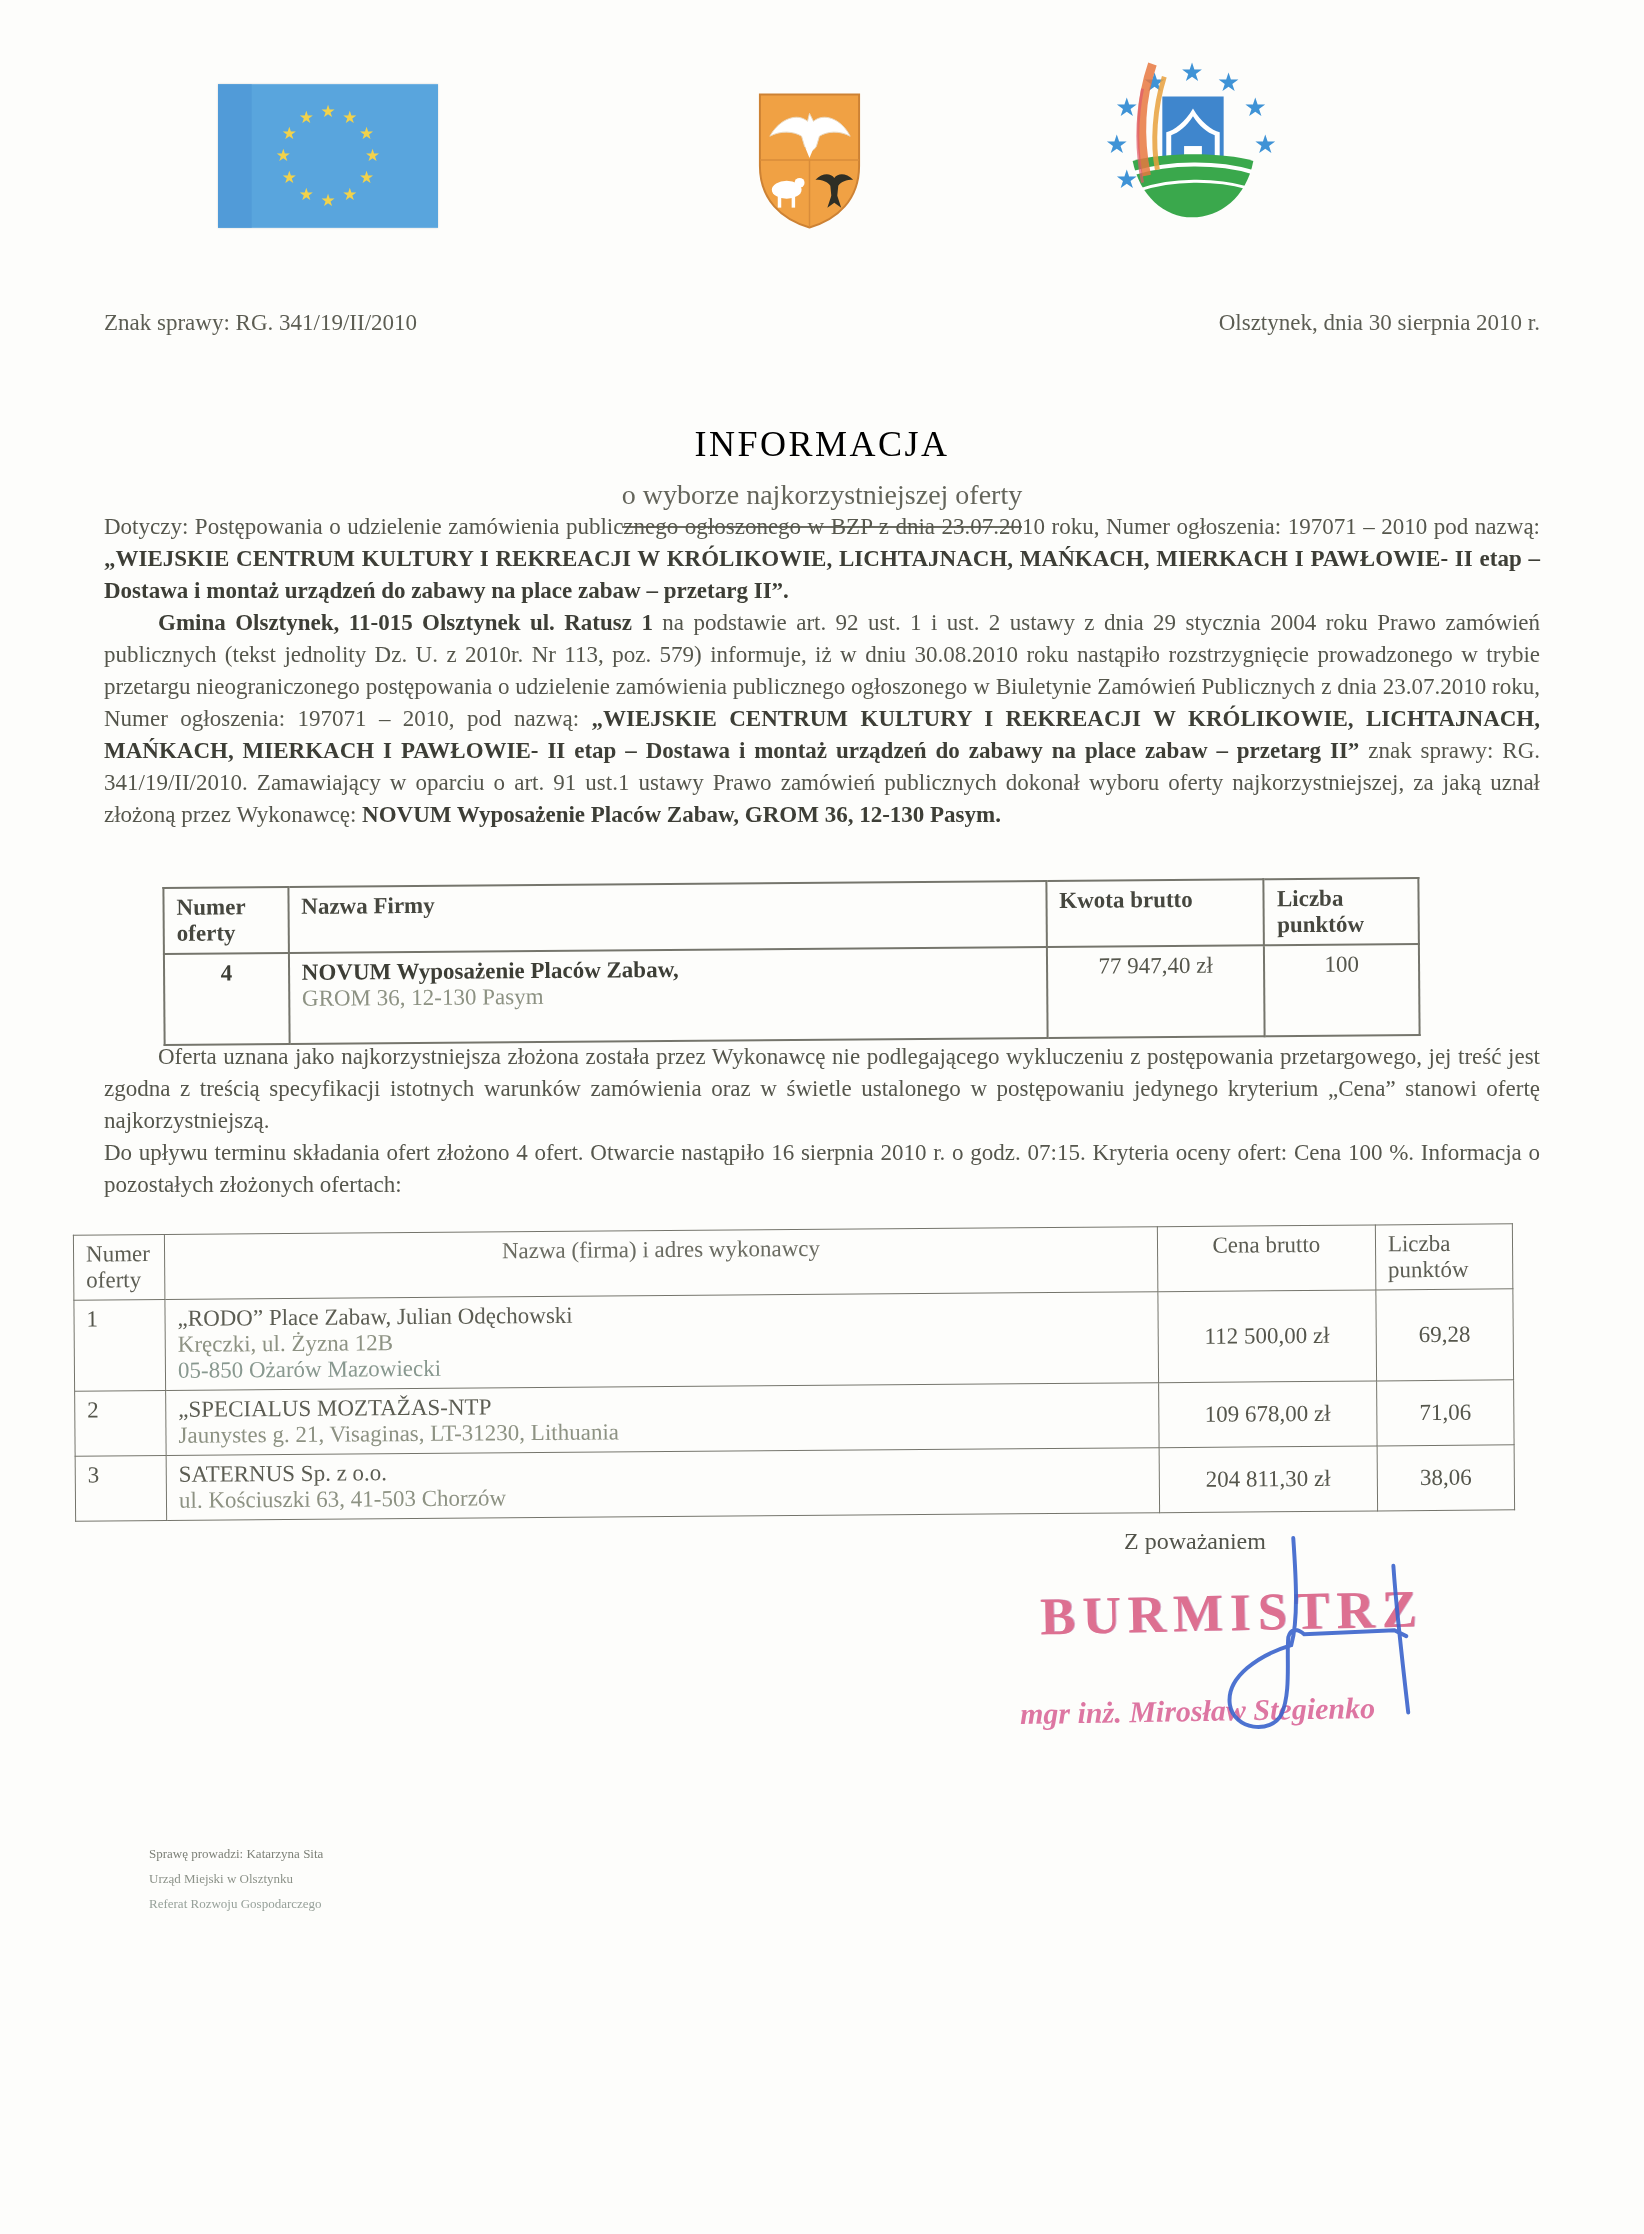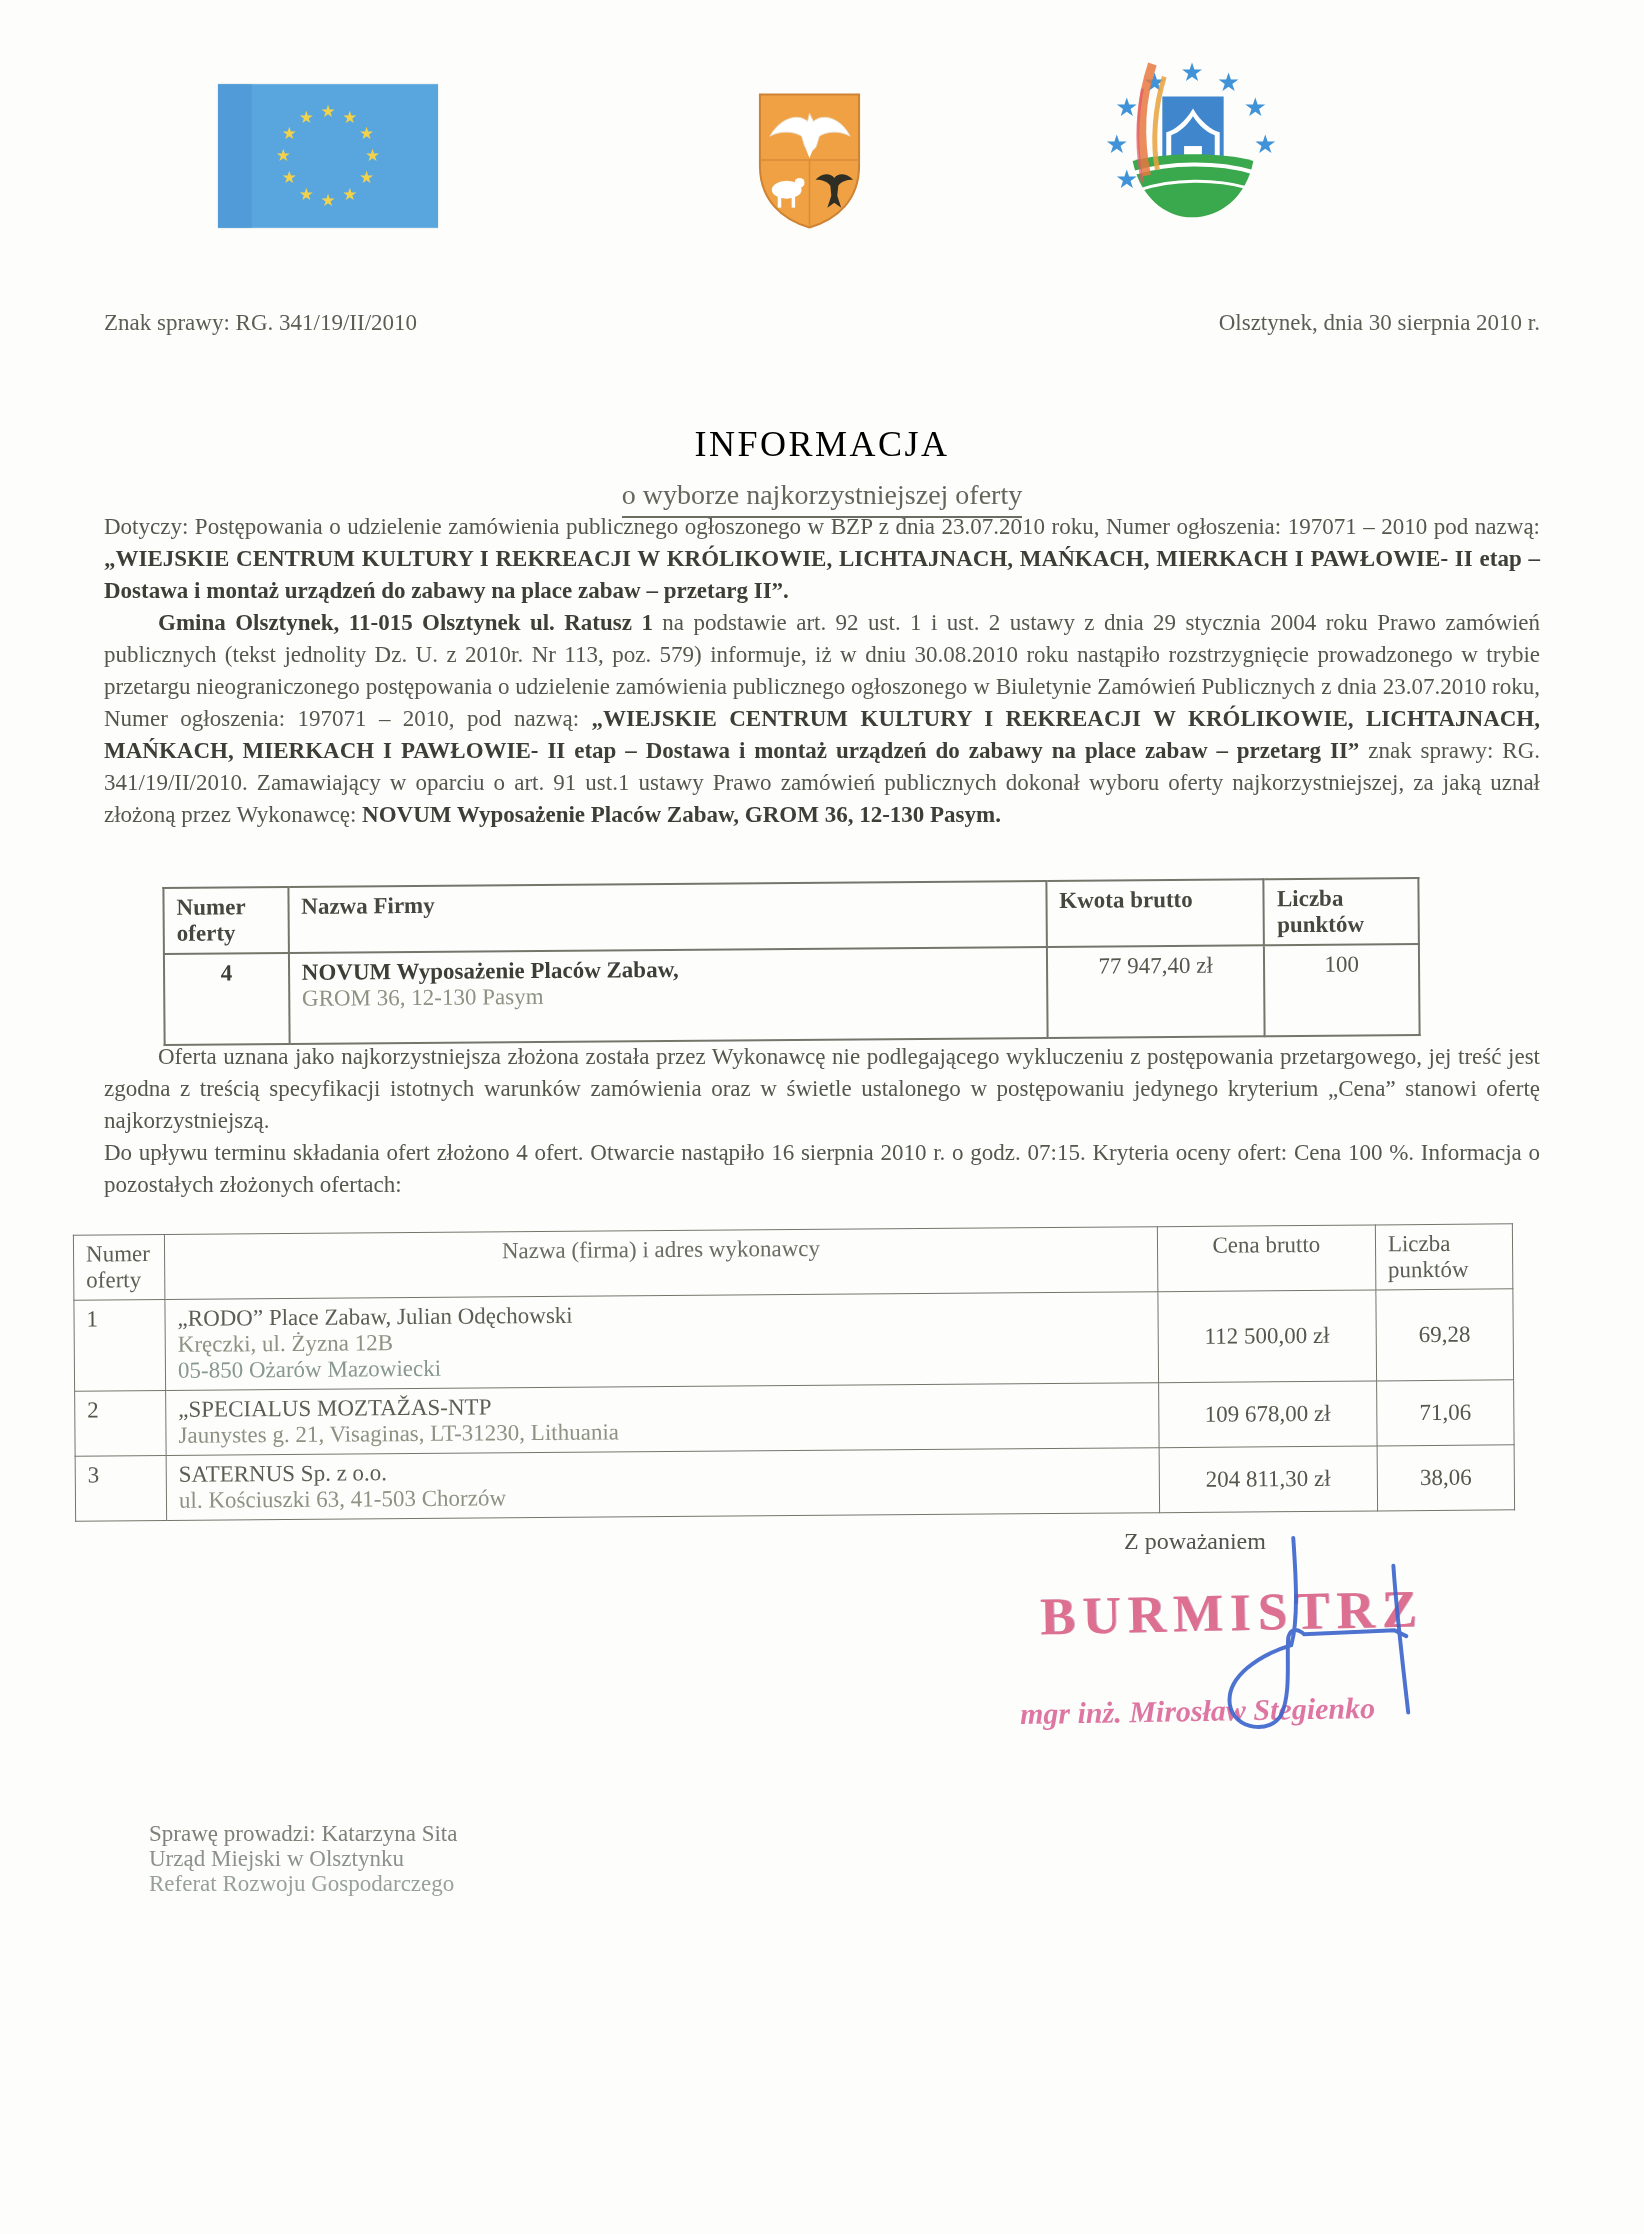--- a/index.html
+++ b/index.html
@@ -21,21 +21,21 @@
   .prow{margin-left:216px;margin-top:-25px;display:flex;align-items:flex-start;}
   .prow-textcol{margin-left:6px;margin-top:28px;font-family:"Liberation Sans",sans-serif;color:#4a8fd4;}
   .prow-line{font-size:24px;line-height:29px;font-weight:normal;}
   .prow-line::first-letter{font-weight:bold;}
   .prow-years{font-family:"Liberation Sans",sans-serif;color:#4a8fd4;font-size:23px;margin-top:3px;margin-left:-117px;white-space:nowrap;}
   
   .ref-row{display:flex;justify-content:space-between;margin-top:48px;font-size:23px;color:#5c5d53;}
   
   .title{margin-top:87px;text-align:center;font-size:36px;letter-spacing:2.5px;color:#000000;}
   .subtitle{margin-top:14px;text-align:center;font-size:28px;color:#64655b;}
-  .subtitle span{border-bottom:2px solid #6b6c62;padding-bottom:6px;}
+  .subtitle span{border-bottom:2px solid #6b6c62;padding-bottom:16px;}
   
   p.doc{font-size:23px;line-height:32px;text-align:justify;margin:0;}
   p.doc b{color:#3d3e36;}
   .m-t45{margin-top:45px;} .m-t40{margin-top:40px;} .m-t30{margin-top:30px;}
   .indent{text-indent:54px;}
   
   table{border-collapse:collapse;font-size:23px;color:#55564c;transform:rotate(-0.45deg);}
   th,td{border:1.6px solid #75756c;padding:6px 12px;vertical-align:top;}
   th{font-weight:bold;text-align:left;color:#46473f;}
   .t1{margin:51px 0 0 59px;width:1257px;}
@@ -62,21 +62,21 @@
     text-shadow:1px 0 0 rgba(150,60,140,.45);
     white-space:nowrap;
   }
   .stamp-name{
     position:absolute;left:916px;top:170px;
     font-size:30px;font-style:italic;font-weight:bold;
     color:#d85f93;opacity:.85;transform:rotate(-1deg);white-space:nowrap;
   }
   .sign-svg{position:absolute;left:995px;top:12px;}
   
-  .footer{margin-top:0;margin-left:45px;font-size:23px;line-height:25px;color:#7d8178;}
+  .footer{margin-top:20px;margin-left:45px;font-size:13px;line-height:25px;color:#7d8178;}
   .footer .f2{color:#8c9289;} .footer .f3{color:#97a19a;}
 </style>
 </head>
 <body>
 
 <div class="page">
 
   <div class="logo-row">
     <svg class="eu-flag" width="220" height="144" viewBox="0 0 222 145">
       <rect x="0" y="0" width="222" height="145" fill="#59a5dd"></rect>

